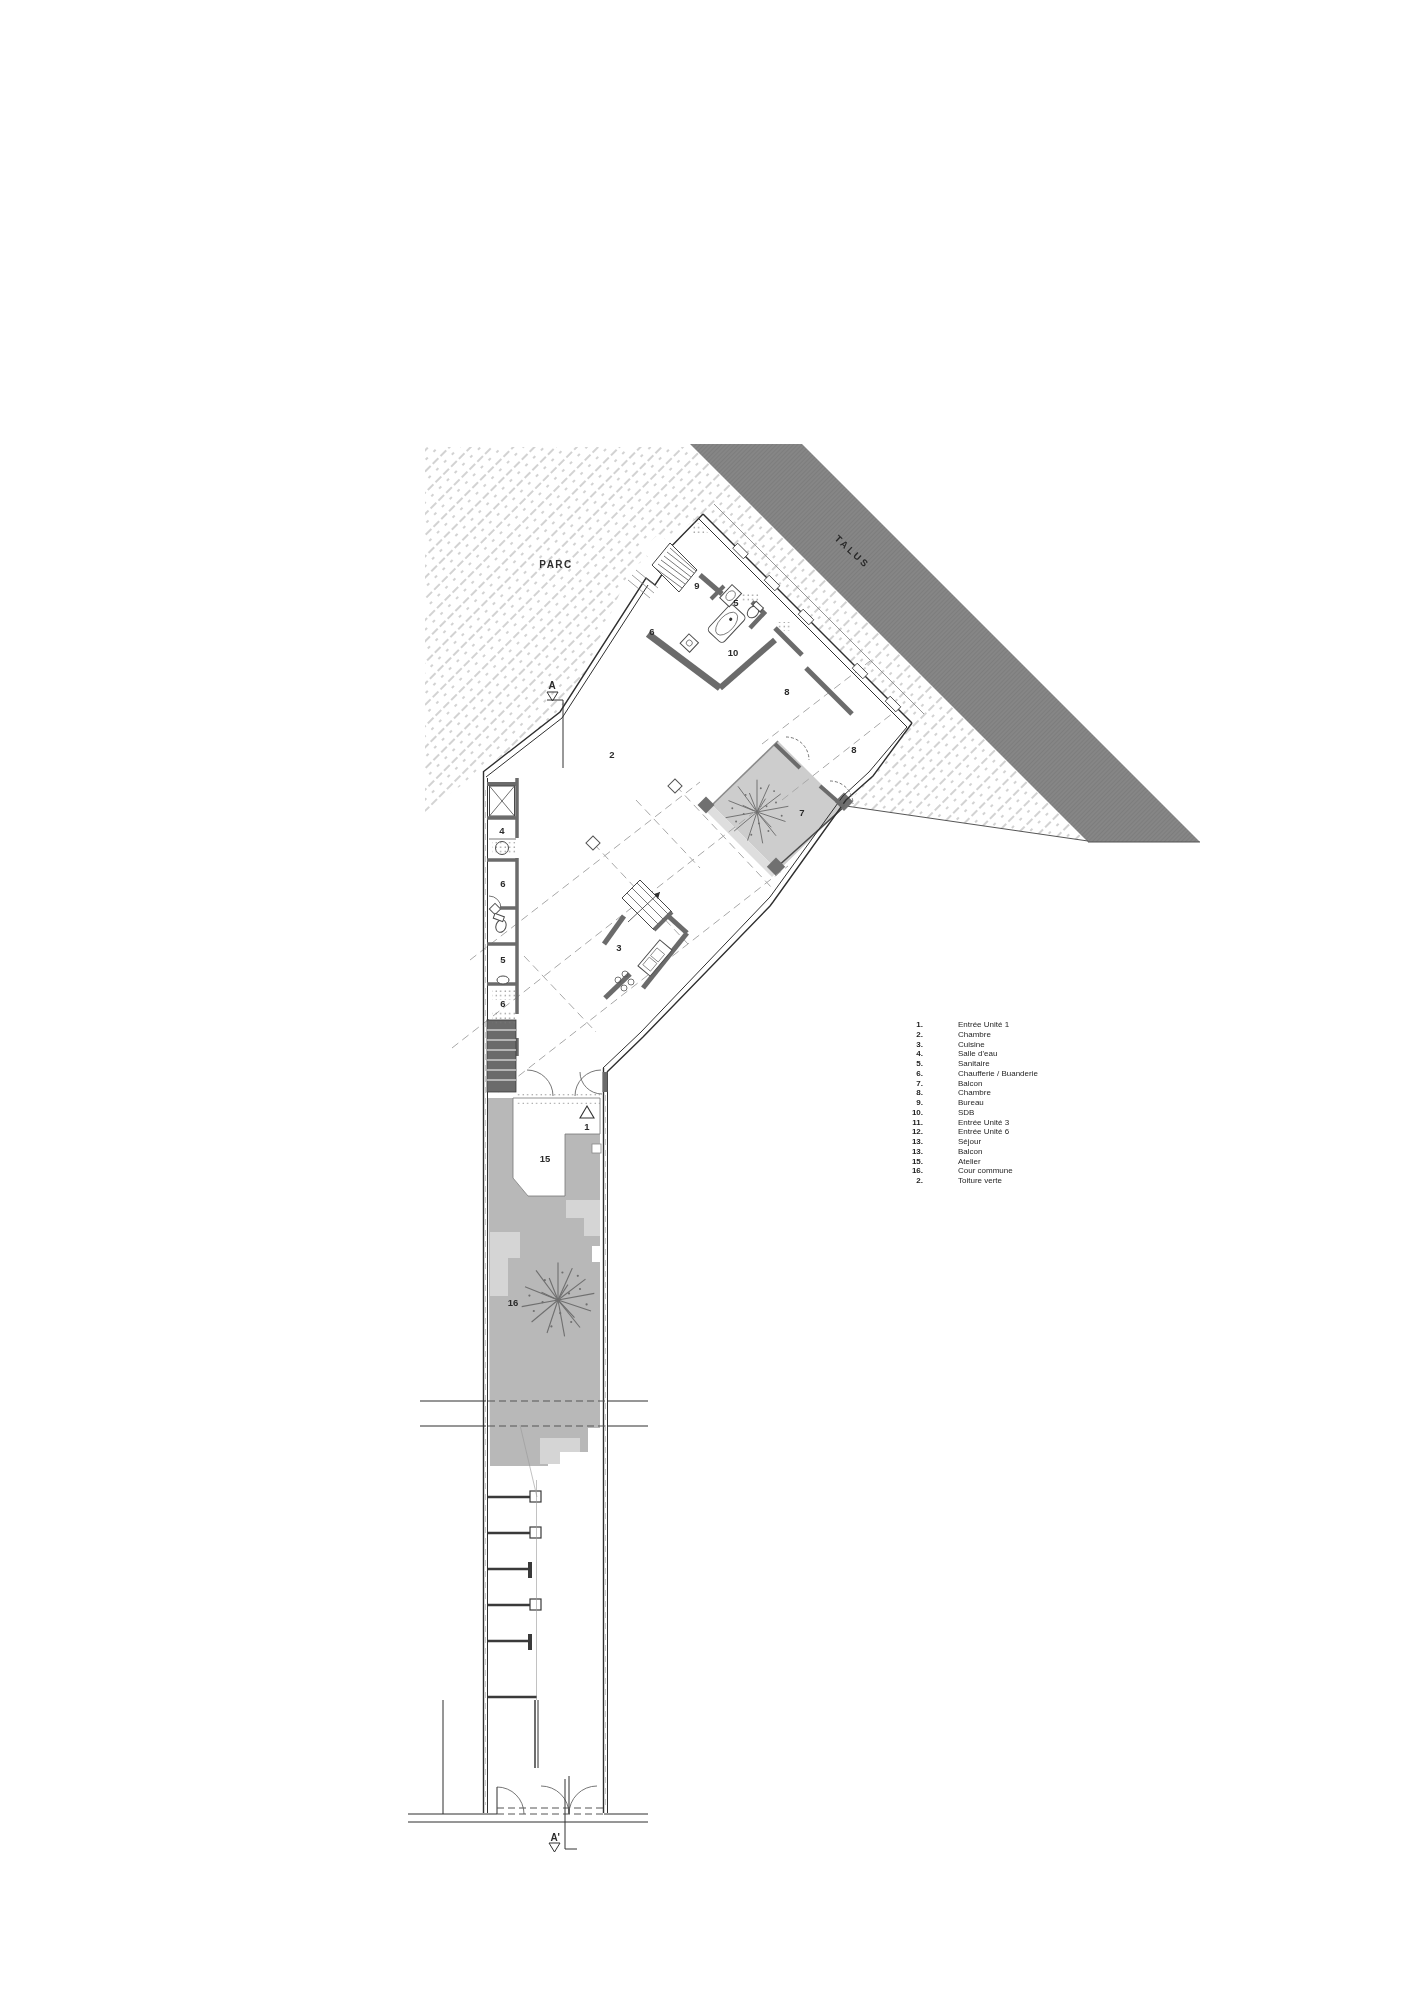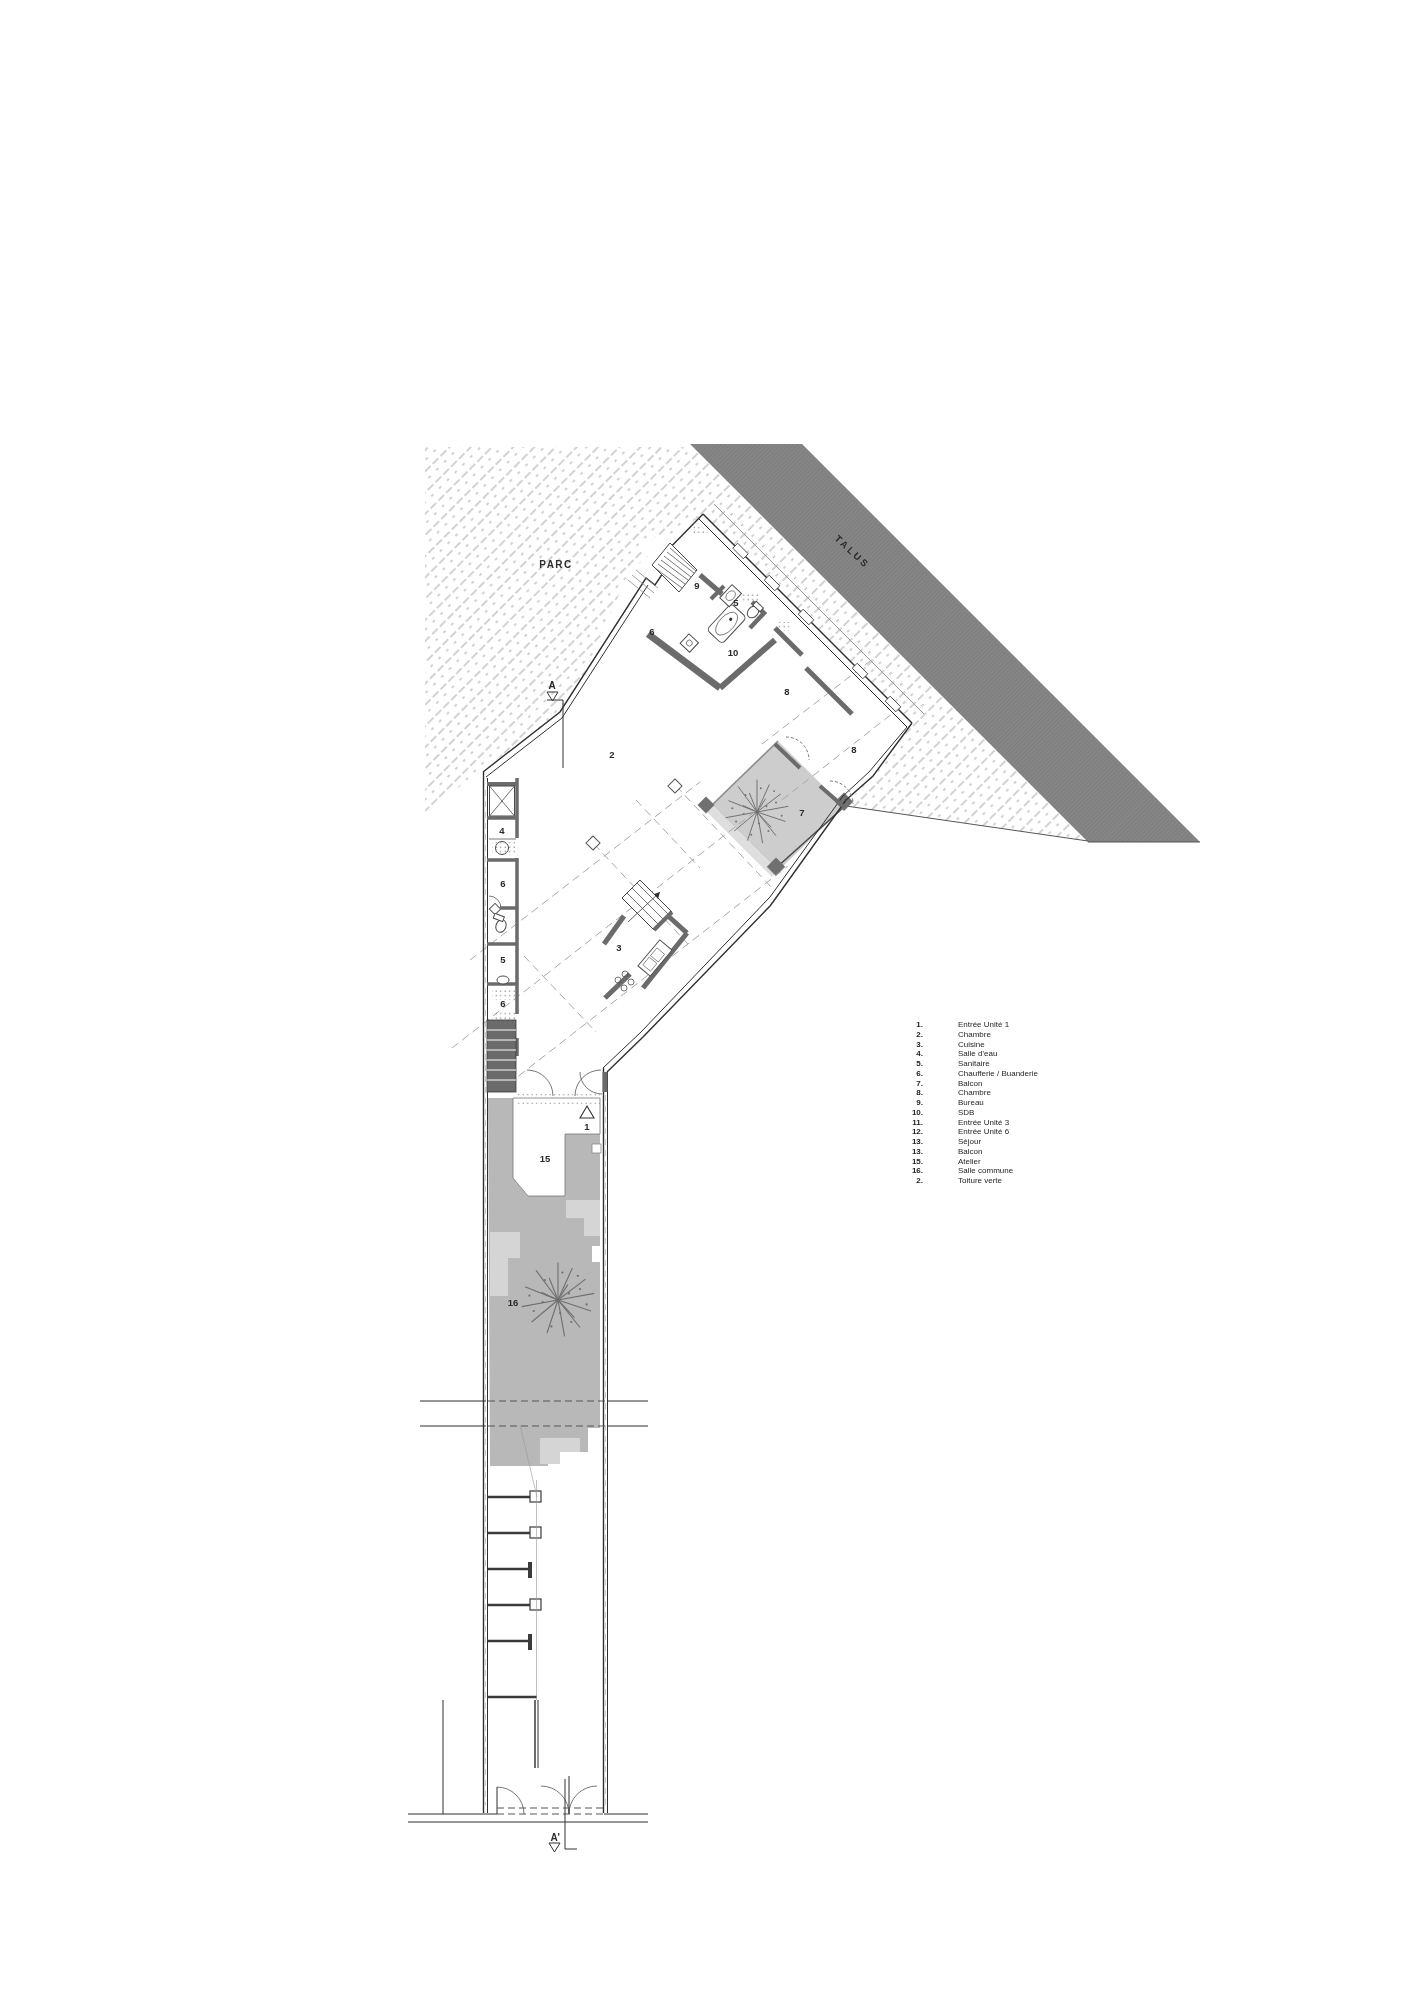--- a/index.html
+++ b/index.html
@@ -447,21 +447,21 @@
   <div class="legend-row">
         <span class="legend-num">13.</span>
         <span class="legend-label">Balcon</span>
       </div>
   <div class="legend-row">
         <span class="legend-num">15.</span>
         <span class="legend-label">Atelier</span>
       </div>
   <div class="legend-row">
         <span class="legend-num">16.</span>
-        <span class="legend-label">Salle commune</span>
+        <span class="legend-label">Cour commune</span>
       </div>
   <div class="legend-row">
         <span class="legend-num">2.</span>
         <span class="legend-label">Toiture verte</span>
       </div>
 </div>
 
 </div>
 
 </body></html>

